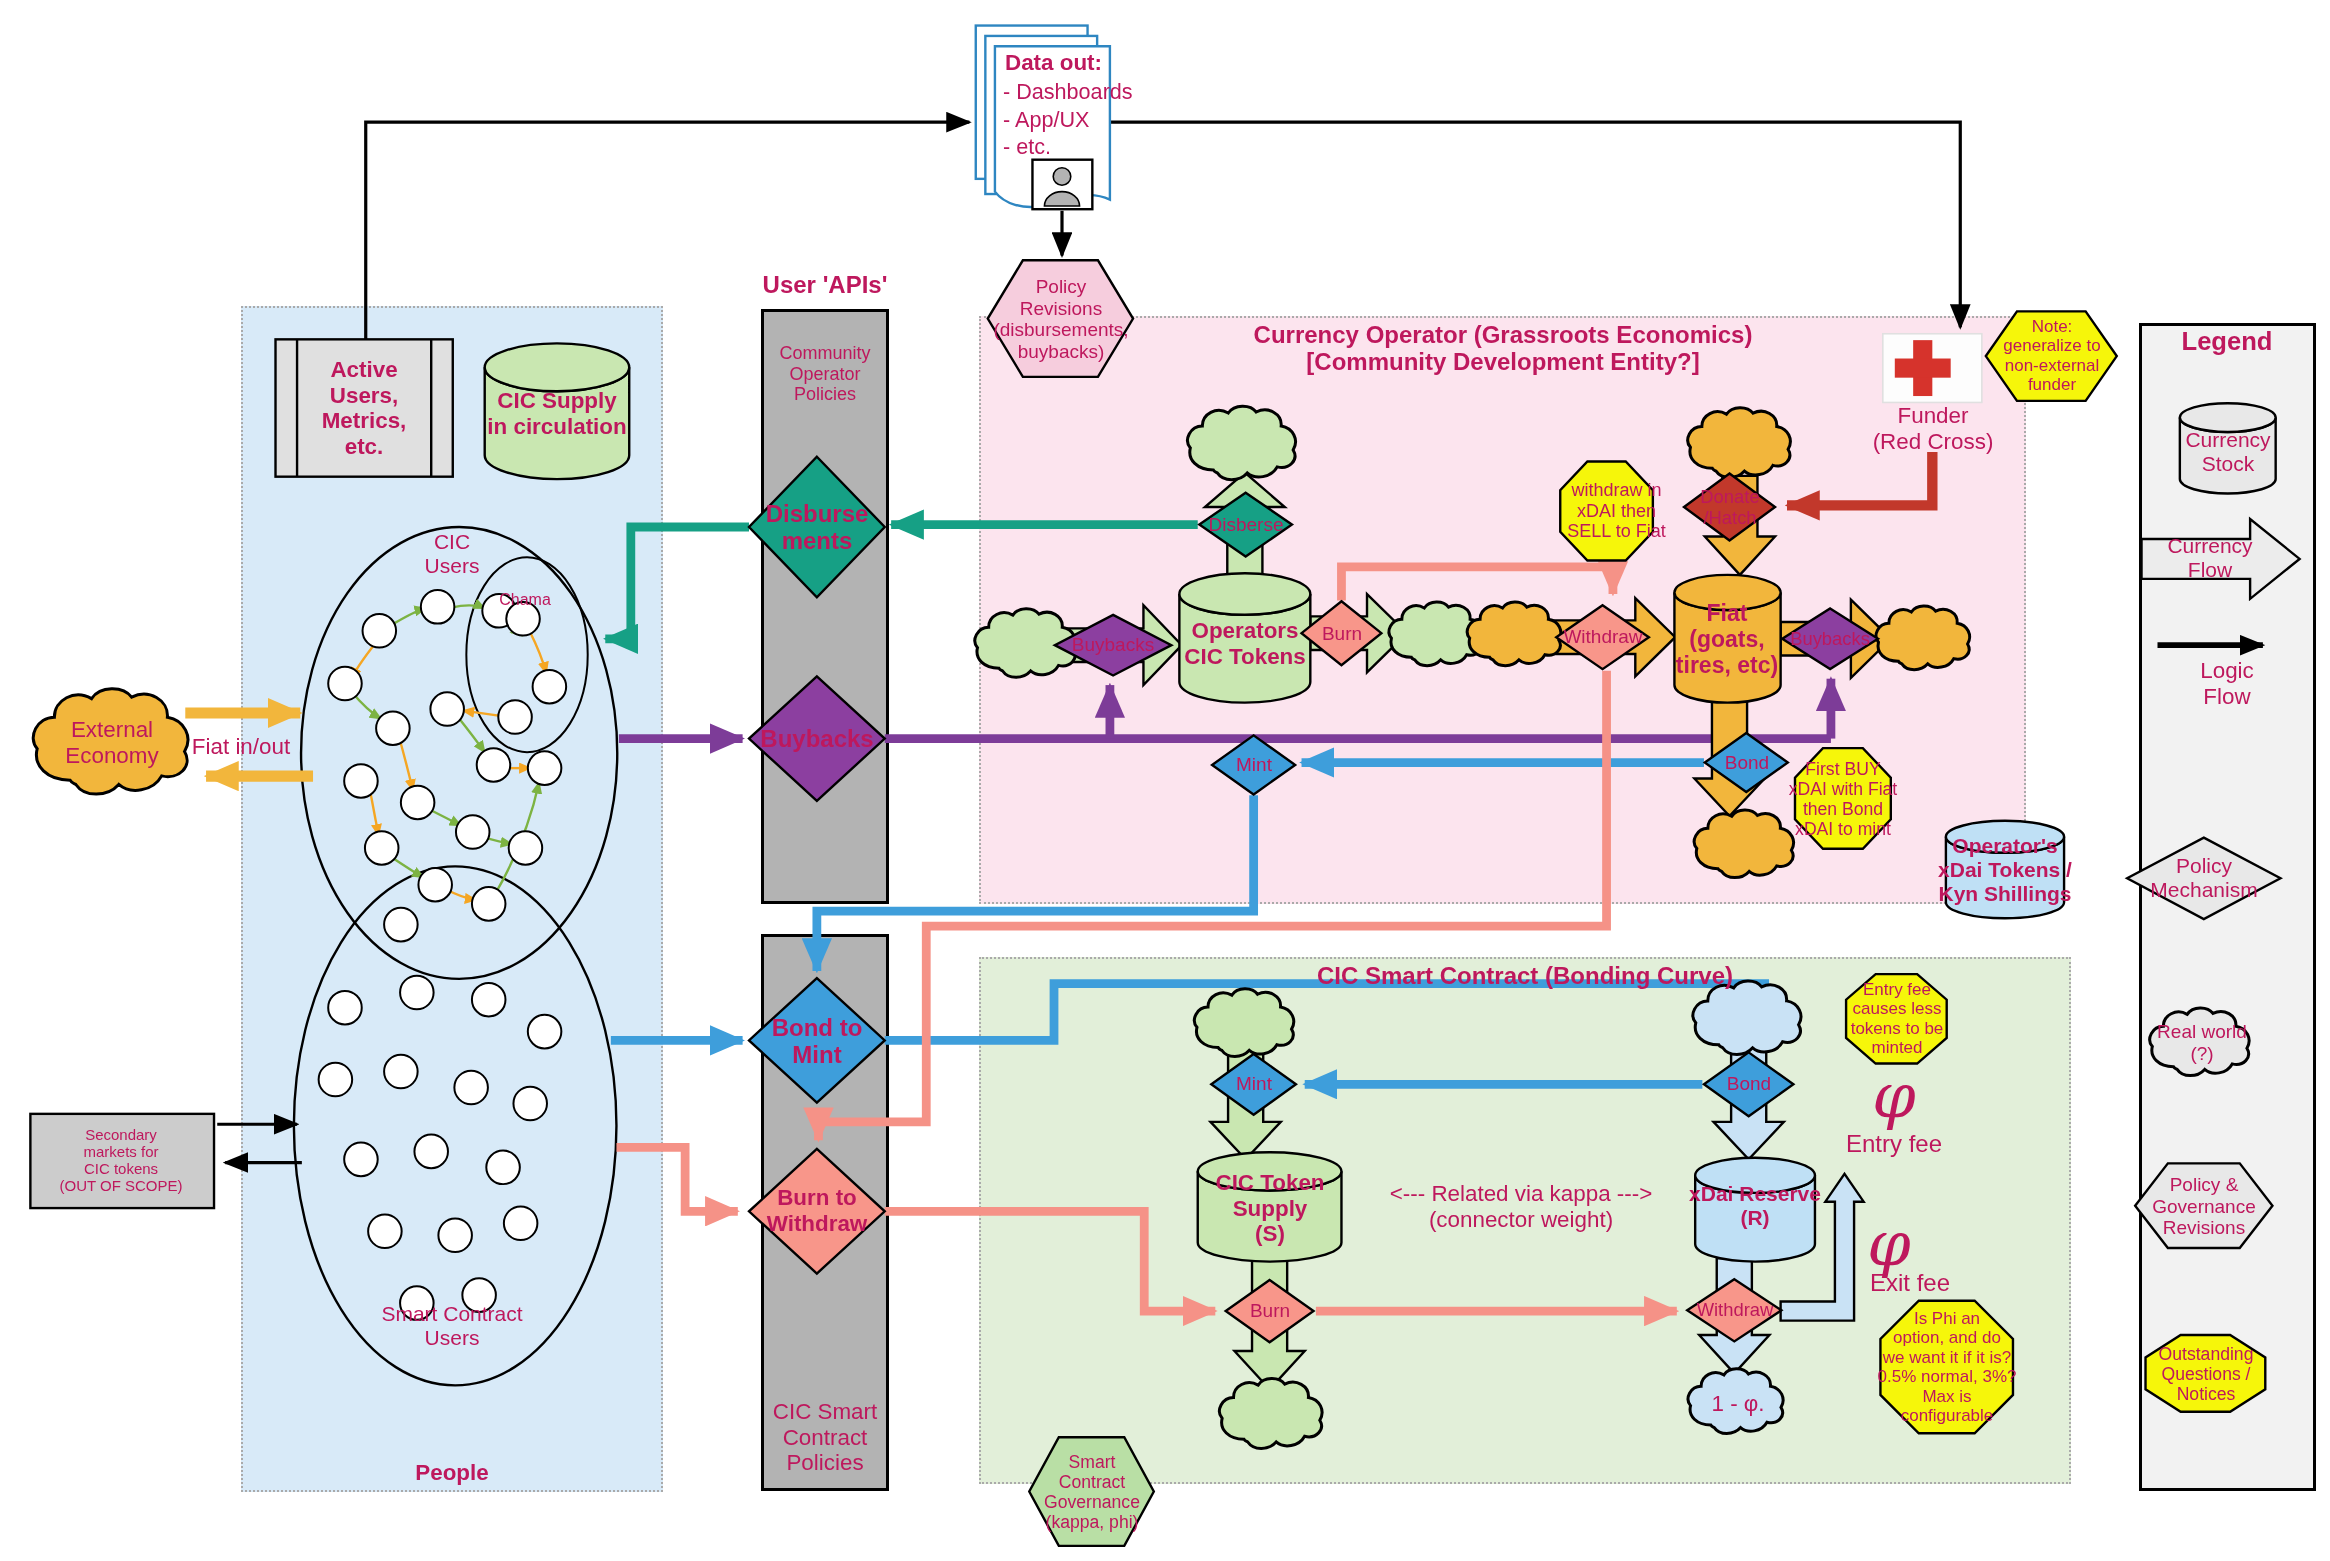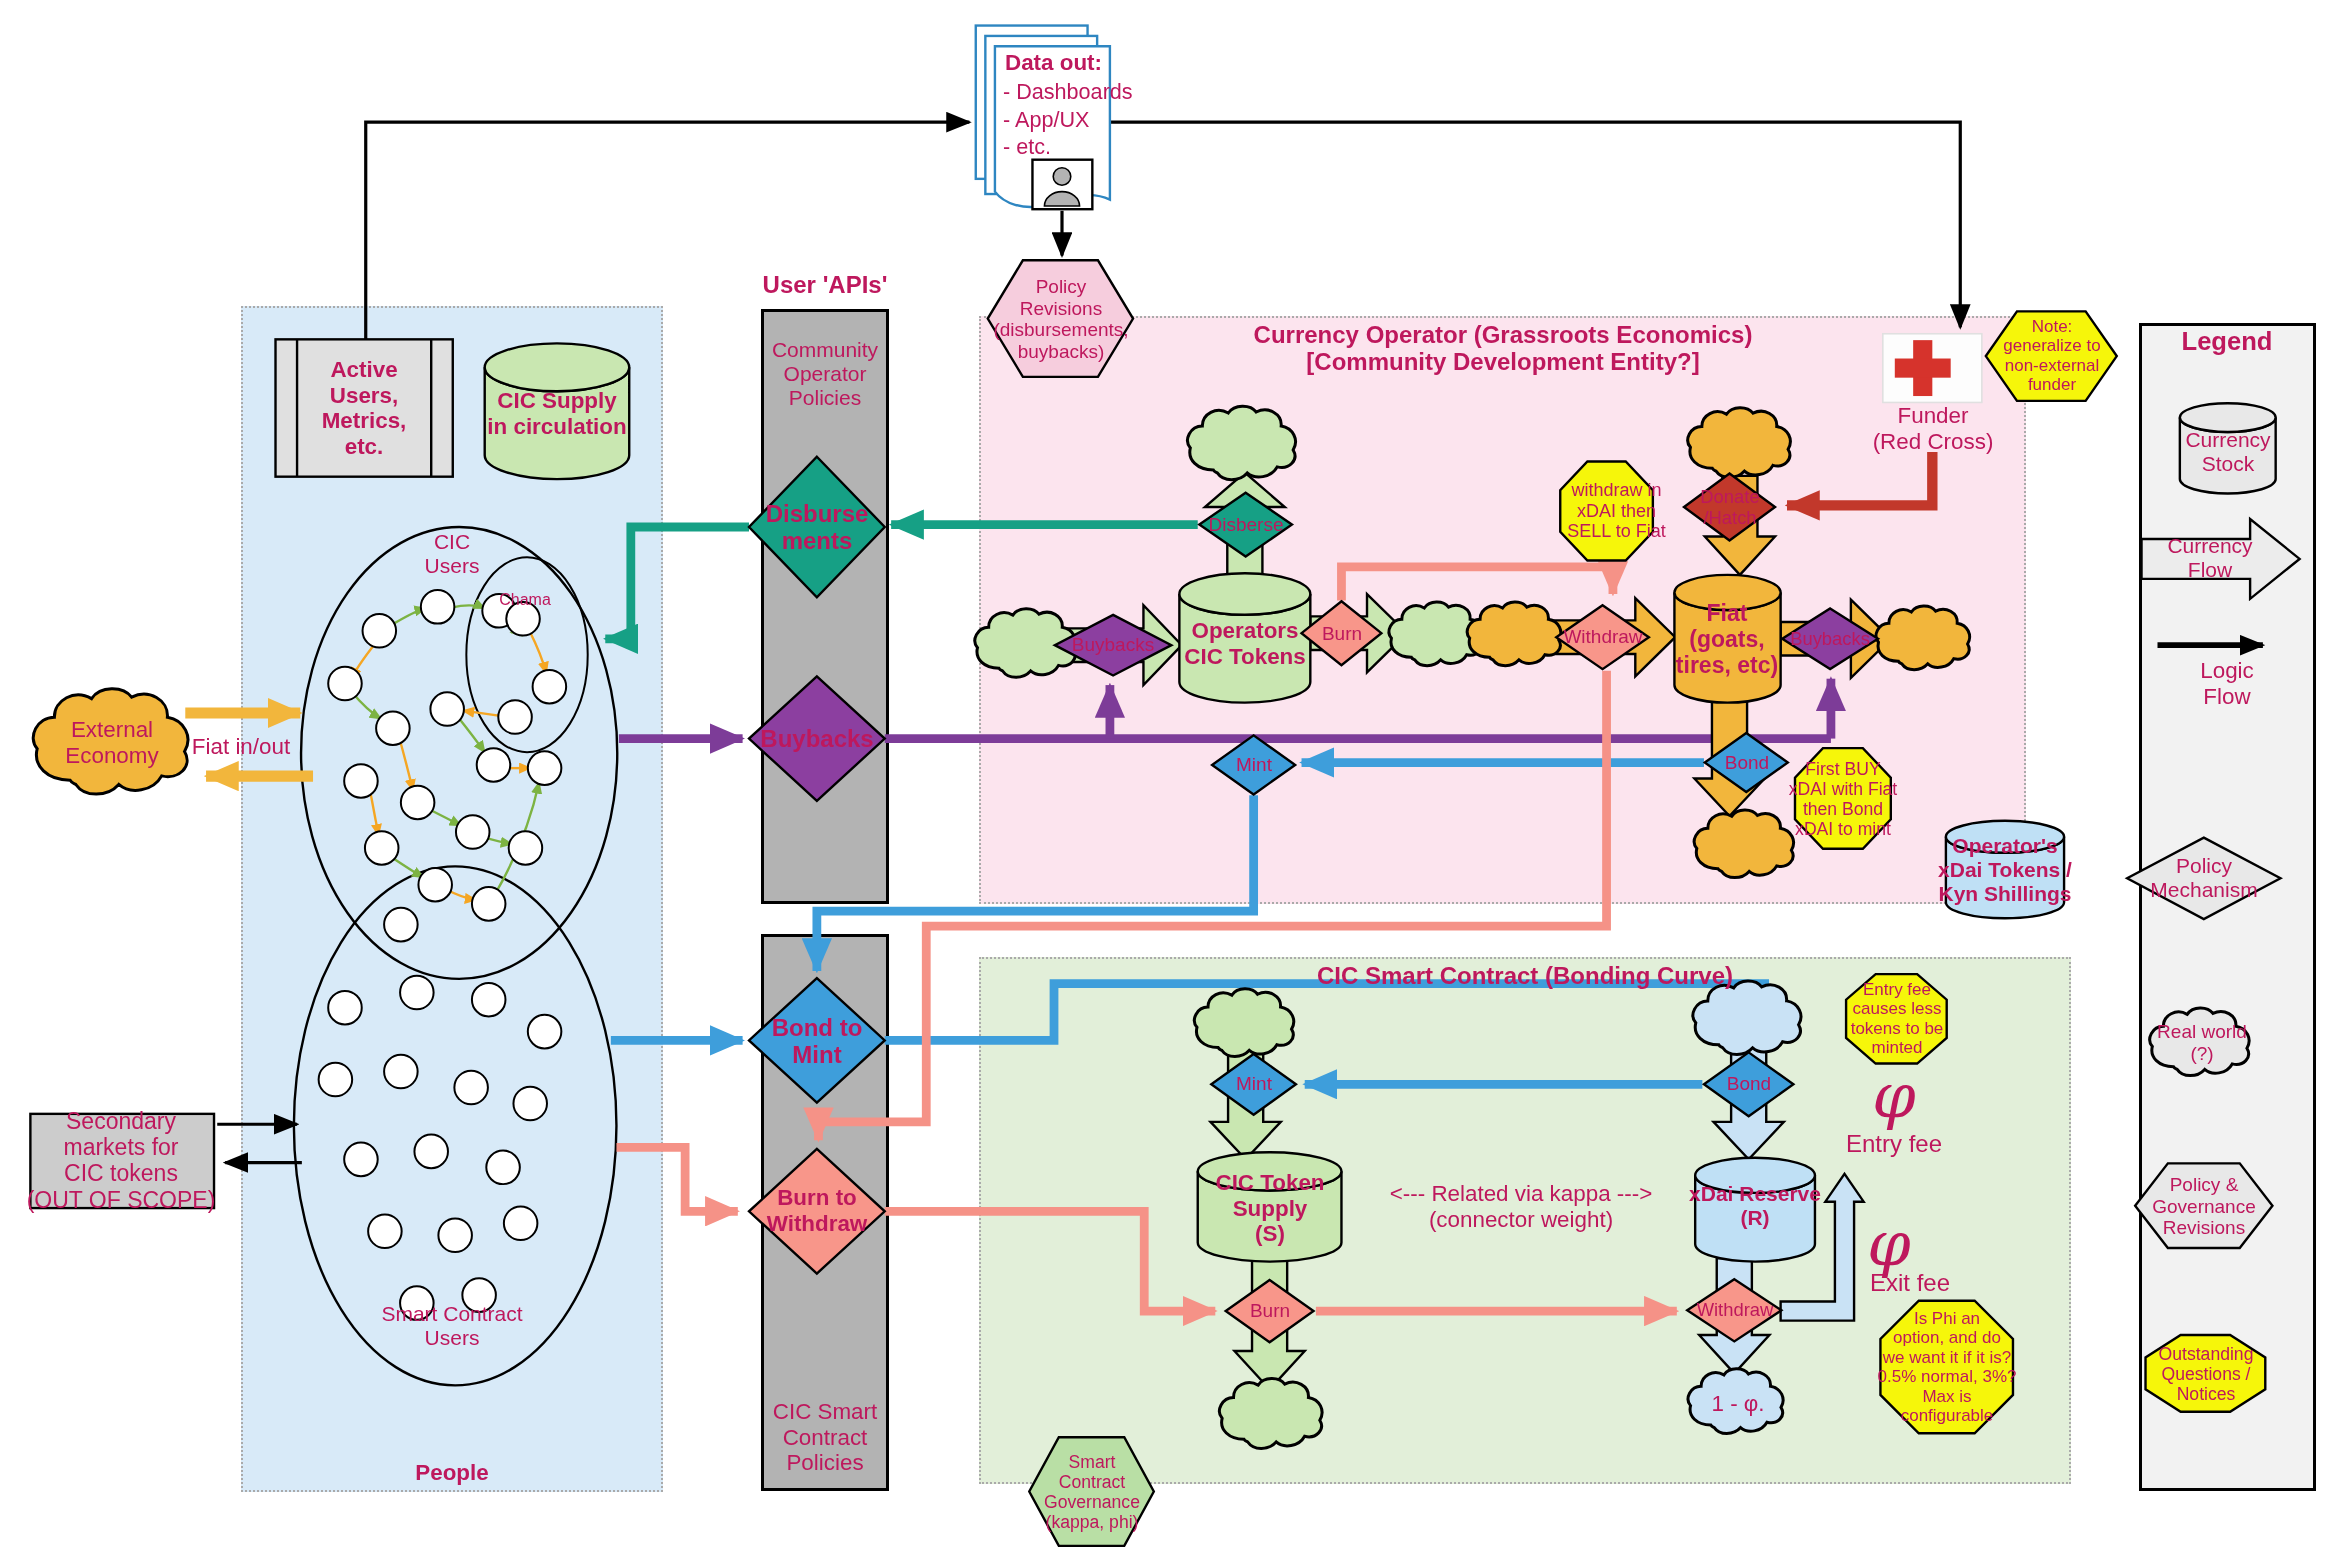--- a/index.html
+++ b/index.html
@@ -284,21 +284,21 @@
   <div class="lbl tl b" style="left:1005px;top:50px;font-size:22.4px;">Data out:</div>
   <div class="lbl tl" style="left:1003px;top:78px;font-size:21.6px;line-height:1.28;">- Dashboards
 - App/UX
 - etc.</div>
   <div class="lbl" style="left:1061px;top:319px;font-size:19px;">Policy
 Revisions
 (disbursements,
 buybacks)</div>
 
   <div class="lbl b" style="left:825px;top:285px;font-size:24px;">User 'APIs'</div>
-  <div class="lbl" style="left:825px;top:374px;font-size:21px;">Community
+  <div class="lbl" style="left:825px;top:374px;font-size:18px;">Community
 Operator
 Policies</div>
   <div class="lbl b" style="left:817px;top:527px;font-size:24px;">Disburse
 ments</div>
   <div class="lbl b" style="left:817px;top:739px;font-size:24px;">Buybacks</div>
   <div class="lbl b" style="left:817px;top:1041px;font-size:24px;">Bond to
 Mint</div>
   <div class="lbl b" style="left:817px;top:1211px;font-size:22.4px;">Burn to
 Withdraw</div>
   <div class="lbl" style="left:825px;top:1437px;font-size:22.4px;">CIC Smart
@@ -313,21 +313,21 @@
 in circulation</div>
   <div class="lbl" style="left:452px;top:554px;font-size:21px;">CIC
 Users</div>
   <div class="lbl" style="left:525px;top:572px;font-size:16px;margin-top:28px;">Chama</div>
   <div class="lbl" style="left:452px;top:1326px;font-size:21px;">Smart Contract
 Users</div>
   <div class="lbl b" style="left:452px;top:1473px;font-size:22.4px;">People</div>
   <div class="lbl" style="left:112px;top:743px;font-size:22.4px;">External
 Economy</div>
   <div class="lbl" style="left:241px;top:747px;font-size:22.4px;">Fiat in/out</div>
-  <div class="lbl" style="left:121px;top:1160px;font-size:23px;">Secondary
+  <div class="lbl" style="left:121px;top:1160px;font-size:15px;">Secondary
 markets for
 CIC tokens
 (OUT OF SCOPE)</div>
 
   <div class="lbl b" style="left:1503px;top:348px;font-size:24px;">Currency Operator (Grassroots Economics)
 [Community Development Entity?]</div>
   <div class="lbl" style="left:1933px;top:429px;font-size:22.4px;">Funder
 (Red Cross)</div>
   <div class="lbl" style="left:2052px;top:356px;font-size:17px;">Note:
 generalize to

